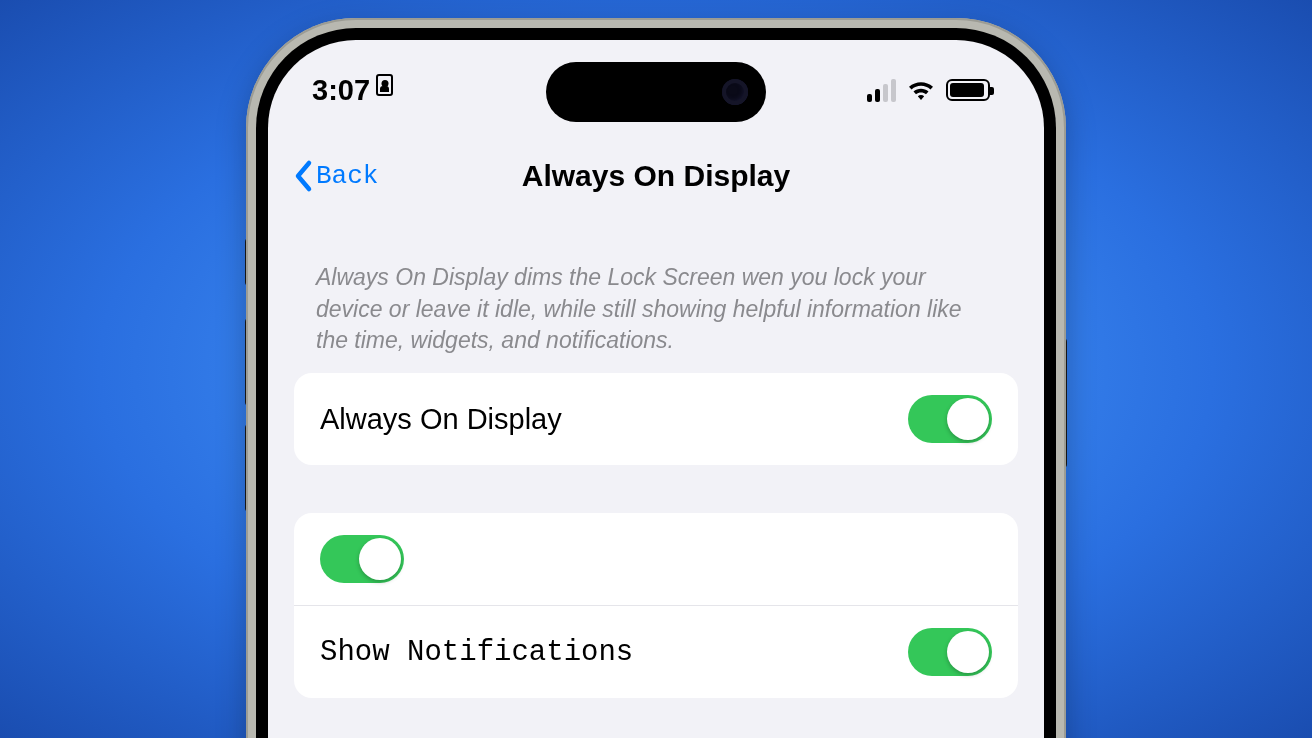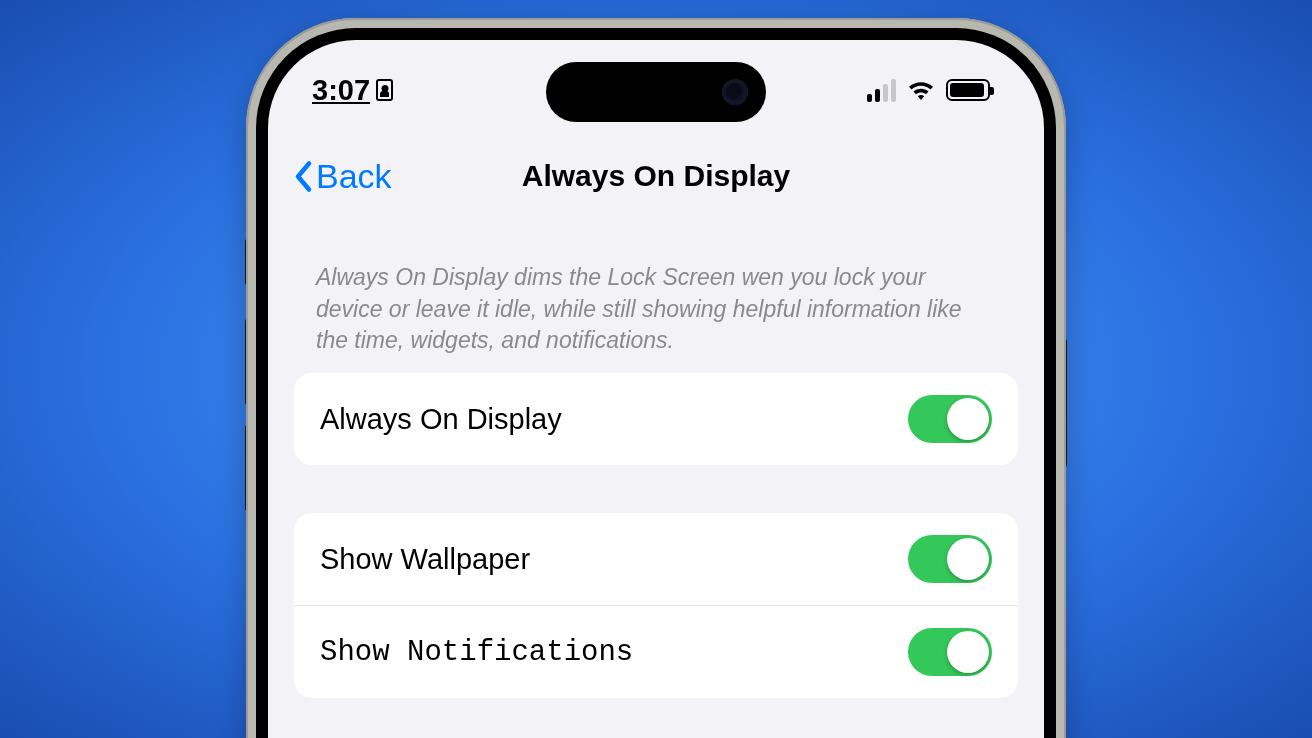--- a/index.html
+++ b/index.html
@@ -77,22 +77,22 @@
   .status-bar {
     position: absolute;
     top: 0; left: 0; right: 0;
     height: 100px;
     display: flex;
     align-items: center;
     justify-content: space-between;
     padding: 0 44px;
   }
   .status-left {
-    display: flex; align-items: center; gap: 6px;
-    font-size: 29px; font-weight: 600; color: #000; text-decoration: underline;
+    display: flex; align-items: flex-start; gap: 6px;
+    font-size: 29px; font-weight: 600; color: #000;
   }
   .status-right { display: flex; align-items: center; gap: 10px; margin-right: 10px; }
 
   
   .signal { display: flex; align-items: flex-end; gap: 3px; }
   .signal .bar { width: 5px; border-radius: 2px; background: #c7c7cc; }
   .signal .bar.on { background: #000; }
   .signal .b1 { height: 8px; }
   .signal .b2 { height: 13px; }
   .signal .b3 { height: 18px; }
@@ -125,23 +125,24 @@
     padding: 0 28px;
   }
   .nav-title {
     font-size: 30px; font-weight: 600; color: #000;
   }
   .nav-back {
     position: absolute;
     left: 24px; top: 50%; transform: translateY(-50%);
     display: flex; align-items: center; gap: 2px;
     color: #007aff;
-    font-size: 34px;
+    font-size: 26px;
     font-weight: 400;
     cursor: pointer;
+    font-family: Liberation Mono, monospace;
   }
 
   
   .content {
     position: absolute;
     top: 180px; left: 0; right: 0; bottom: 0;
     padding: 0 26px;
   }
   .section-desc {
     color: #8a8a8e;
@@ -254,21 +255,20 @@
             <div class="row">
               <span class="row-label">Always On Display</span>
               <div class="toggle on">
                 <div class="knob"></div>
               </div>
             </div>
           </div>
 
           <div class="group">
             <div class="row">
-              <span class="row-label">Show Wallpaper</span>
               <div class="toggle on">
                 <div class="knob"></div>
               </div>
             </div>
             <div class="row">
               <span class="row-label">Show Notifications</span>
               <div class="toggle on">
                 <div class="knob"></div>
               </div>
             </div>

